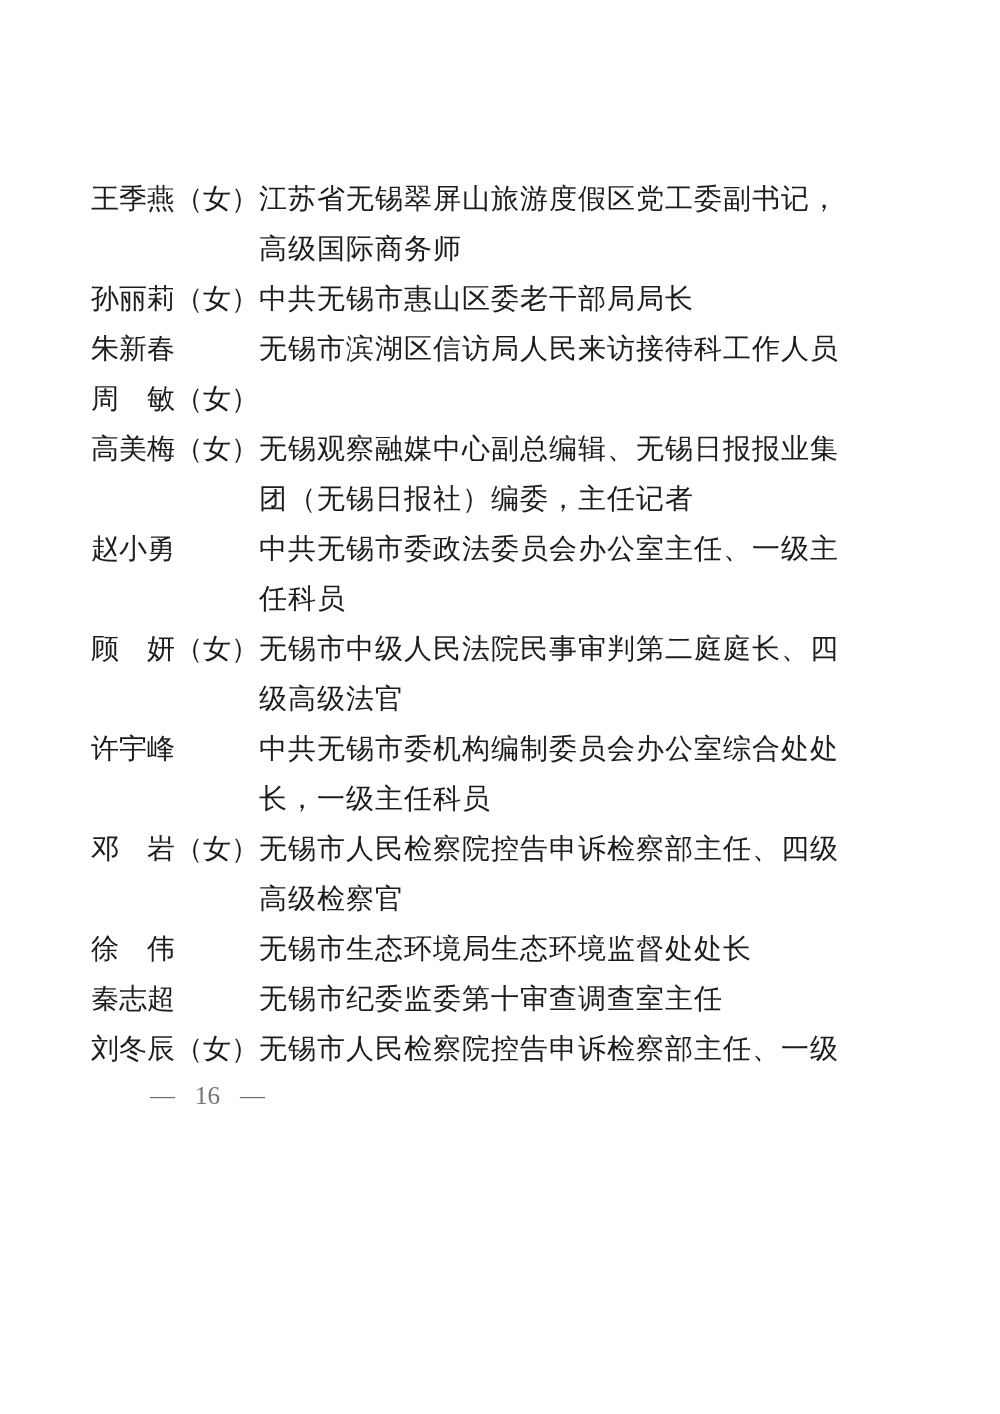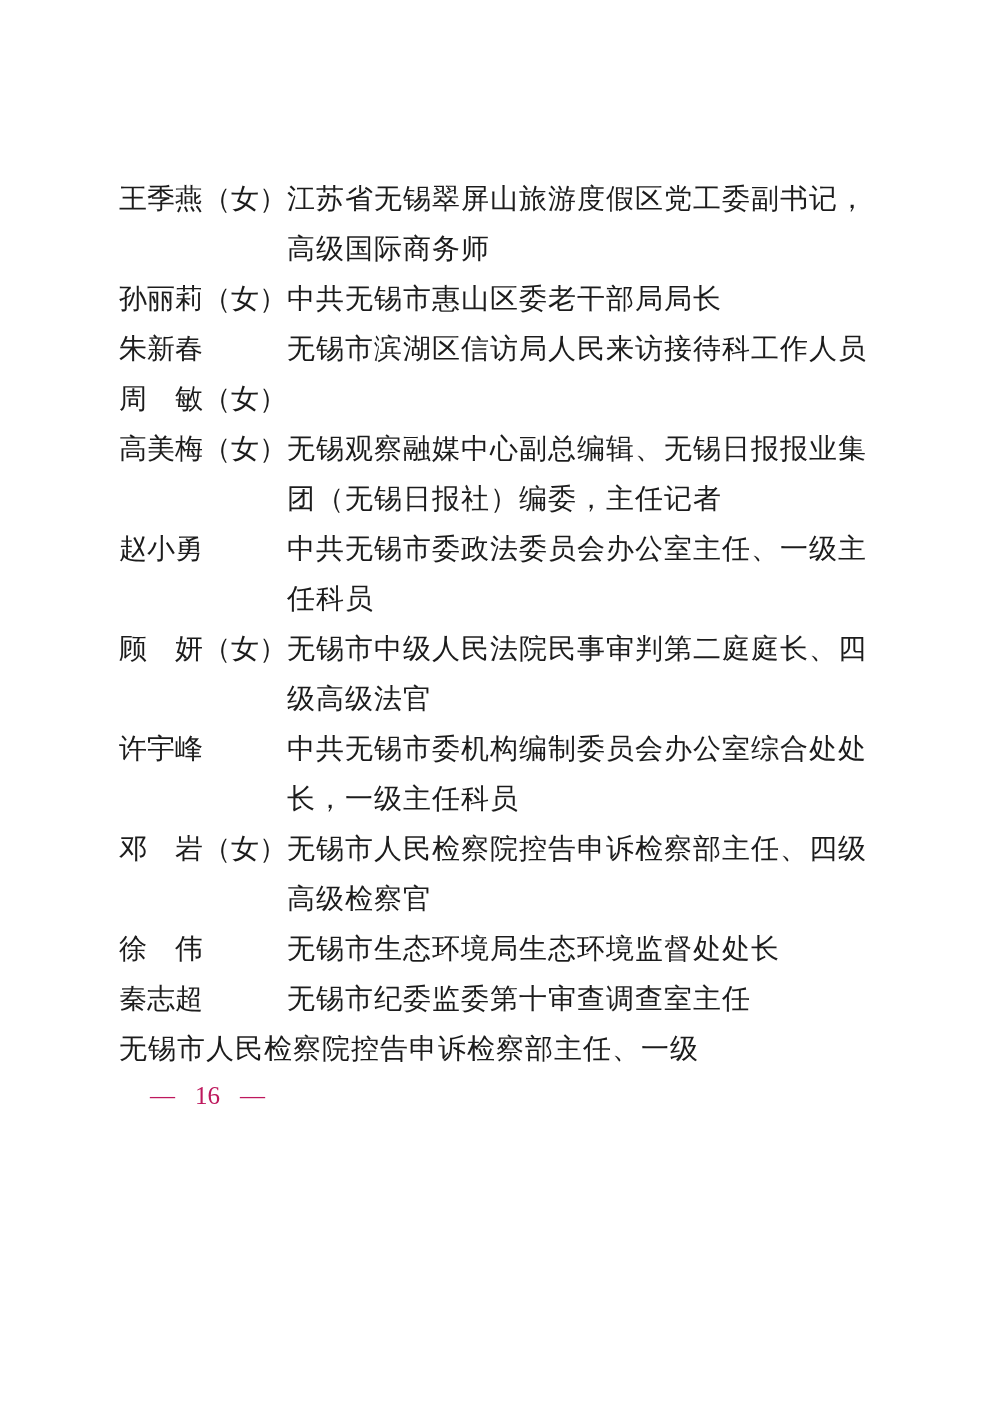--- a/index.html
+++ b/index.html
@@ -10,21 +10,21 @@
   .page {
     position: relative;
     width: 1000px;
     height: 1414px;
     background: #ffffff;
     overflow: hidden;
     font-family: "Liberation Serif", serif;
     color: #1c1c1c;
   }
   .entries {
-    padding: 174px 0 0 119px;
+    padding: 174px 0 0 91px;
   }
   .entry {
     display: flex;
     align-items: flex-start;
     font-size: 28px;
     line-height: 50px;
   }
   .entry-name-cell {
     flex: none;
     width: 168px;
@@ -40,21 +40,21 @@
     flex: none;
     width: 600px;
     letter-spacing: 1px;
     white-space: pre-line;
   }
   .footer {
     margin-top: 2px;
     padding-left: 150px;
     font-size: 25px;
     line-height: 40px;
-    color: #be185d;
+    color: #737373;
   }
   .footer .dash {
     display: inline-block;
     letter-spacing: 0;
   }
   .footer .page-number {
     display: inline-block;
     margin: 0 20px;
   }
 </style>
@@ -144,20 +144,23 @@
   </div>
 
   <div class="entry">
     <div class="entry-name-cell">
       <span class="entry-name">秦志超</span><span class="entry-gender"></span>
     </div>
     <div class="entry-position">无锡市纪委监委第十审查调查室主任</div>
   </div>
 
   <div class="entry">
+    <div class="entry-name-cell">
+      <span class="entry-name">刘冬辰</span><span class="entry-gender">（女）</span>
+    </div>
     <div class="entry-position">无锡市人民检察院控告申诉检察部主任、一级</div>
   </div>
 </div>
 
   <div class="footer">
     <span class="dash">—</span><span class="page-number">16</span><span class="dash">—</span>
   </div>
 
 </div>
 

